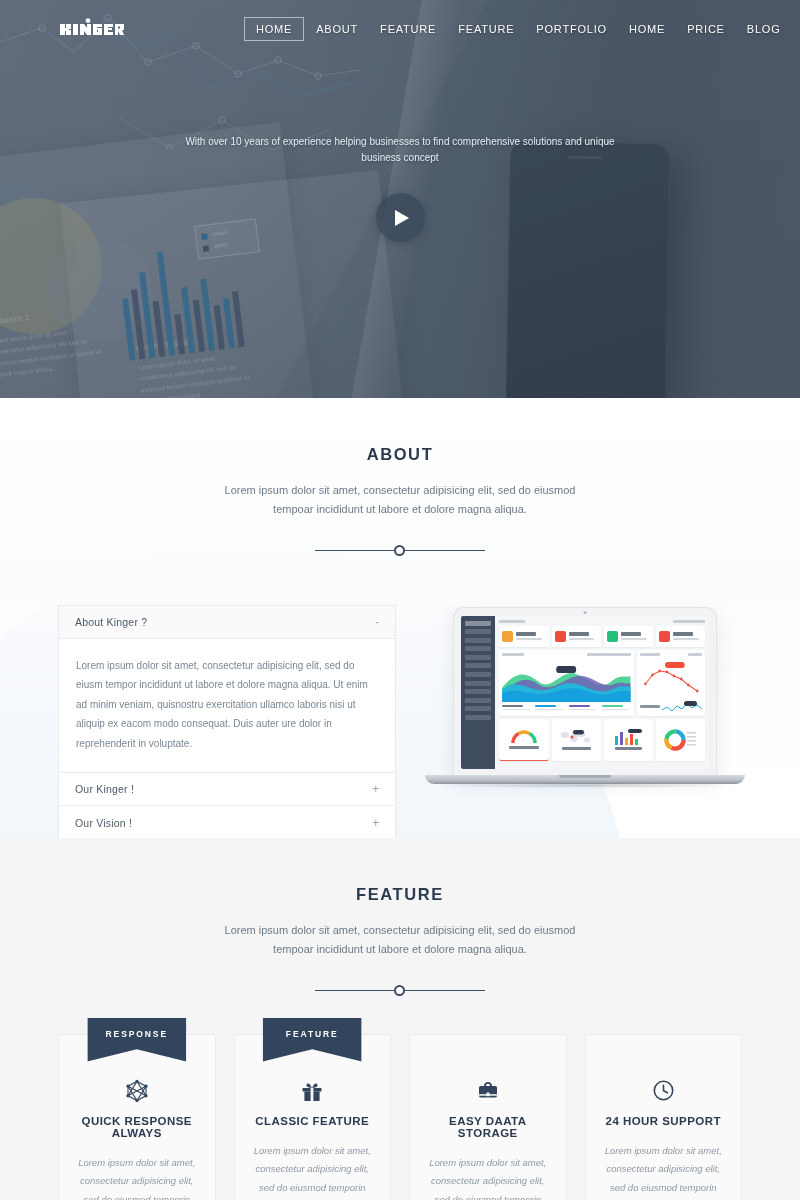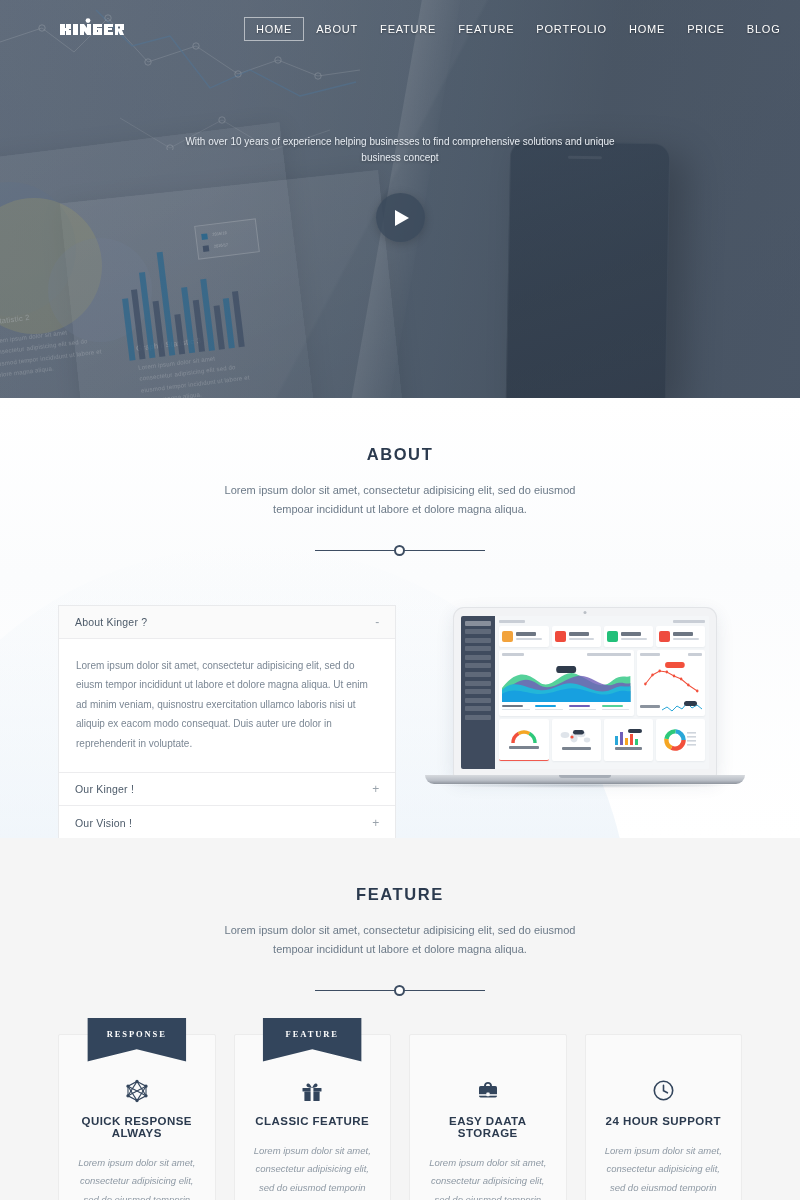--- a/index.html
+++ b/index.html
@@ -240,21 +240,20 @@
     border:1px solid #ececec; border-radius:2px;
     padding:44px 16px 20px; text-align:center; min-height:186px;
   }
   .ribbon{
     position:absolute; left:50%; top:-17px; transform:translateX(-50%);
     width:99px; height:44px; background:#33455c;
     color:#fff; font-size:8.5px; font-weight:700; letter-spacing:1.9px;
     display:flex; align-items:flex-start; justify-content:center;
     padding-top:11px;
     clip-path:polygon(0 0, 100% 0, 100% 100%, 50% 72%, 0 100%);
-    font-family:Liberation Serif, serif;
   }
   .feat-icon{ height:24px; display:flex; align-items:center; justify-content:center; color:#33455c; }
   .feat-title{
     margin-top:12px; font-size:11.5px; font-weight:700; letter-spacing:.45px; color:#2b3a4e;
   }
   .feat-text{
     margin-top:15px; font-size:9.5px; line-height:1.95; color:#8e99a4; font-style:italic;
   }
 </style>
 </head>

